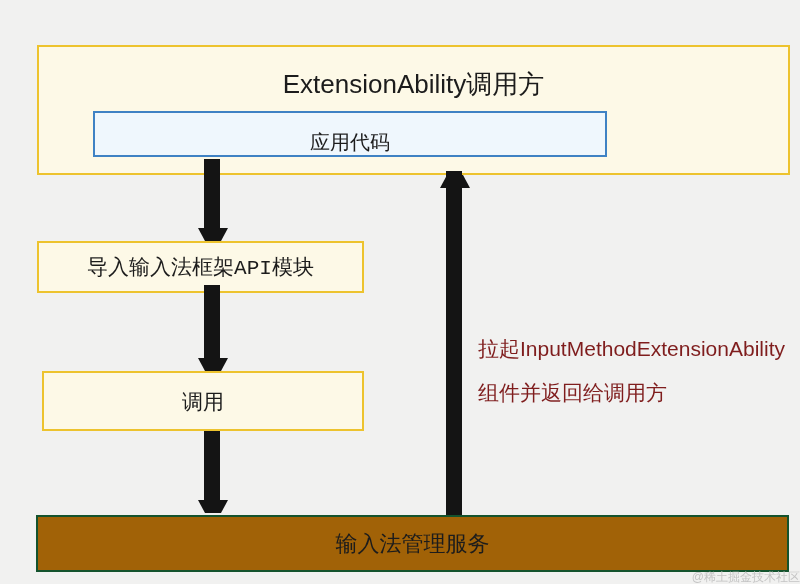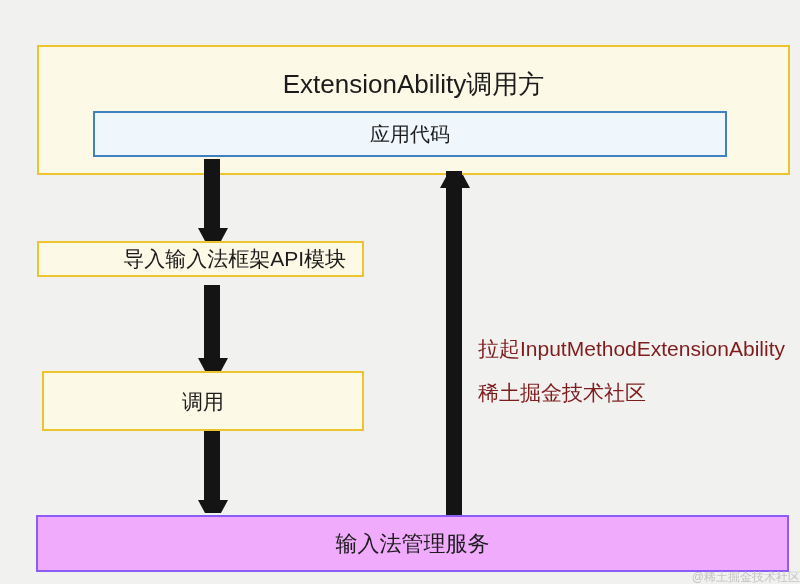--- a/index.html
+++ b/index.html
@@ -28,53 +28,54 @@
     position: absolute;
     left: 0; top: 13px; width: 100%;
     text-align: center;
     font-size: 26px;
     line-height: 32px;
     color: #1C1C1C;
   }
   .app-code-box {
     position: absolute;
     left: 54px; top: 64px;
-    width: 634px; height: 46px;
+    width: 514px; height: 46px;
     background: #EFF7FD;
     border: 2px solid #3F82C4;
-    display: flex; align-items: center; justify-content: center;
+    display: flex; align-items: flex-start; justify-content: center;
     font-size: 20px;
   }
   .import-box {
     position: absolute;
     left: 21px; top: 225px;
-    width: 327px; height: 36px;
+    width: 327px; height: 52px;
     background: #FDF9E7;
     border: 2px solid #EDC32E;
-    display: flex; align-items: center; justify-content: flex-end;
+    display: flex; align-items: center; justify-content: center;
     font-size: 21px;
+    font-family: Liberation Mono, monospace;
   }
   .call-box {
     position: absolute;
     left: 26px; top: 355px;
     width: 322px; height: 60px;
     background: #FDF9E7;
     border: 2px solid #EDC32E;
     display: flex; flex-direction: column;
     align-items: center; justify-content: center;
     font-size: 21px;
     line-height: 27px;
     gap: 25px;
   }
   .service-box {
     position: absolute;
     left: 20px; top: 499px;
     width: 753px; height: 57px;
-    background: #f0abfc;
-    border: 2px solid #8b5cf6;
+    background: #a16207;
+    border: 2px solid #14532d;
     display: flex; align-items: center; justify-content: center;
     font-size: 22px;
   }
 
   
   .vline {
     position: absolute;
     width: 2px;
     background: #141414;
   }
@@ -146,21 +147,21 @@
   </div>
 
   <div class="vline" id="arrow3-line"></div>
   <div class="head-down" id="arrow3-head"></div>
 
   <div class="vline" id="arrow-up-line"></div>
   <div class="head-up" id="arrow-up-head"></div>
 
   <div class="return-annotation">
     <div>拉起InputMethodExtensionAbility</div>
-    <div>稀土掘金技术社区</div>
+    <div>组件并返回给调用方</div>
   </div>
 
   <div class="service-box">
     <span>输入法管理服务</span>
   </div>
 
   <div class="watermark">@稀土掘金技术社区</div>
 
 </div>
 

